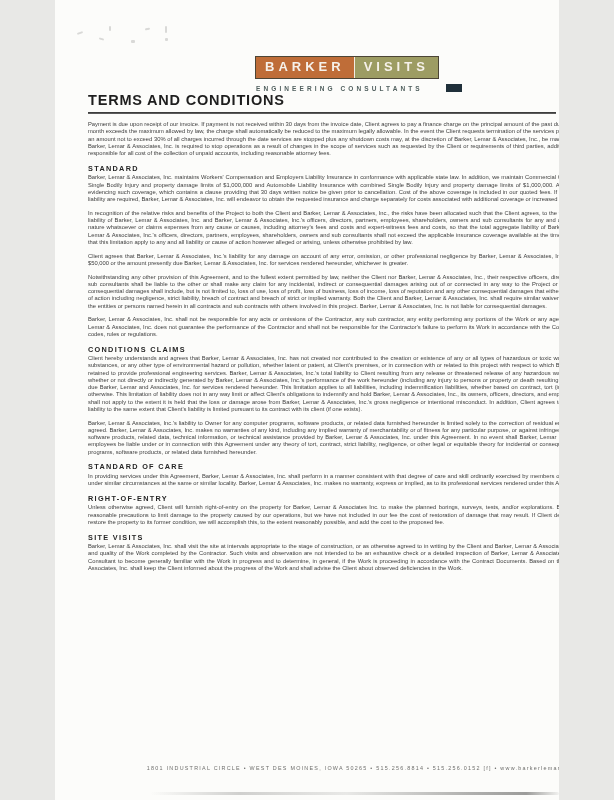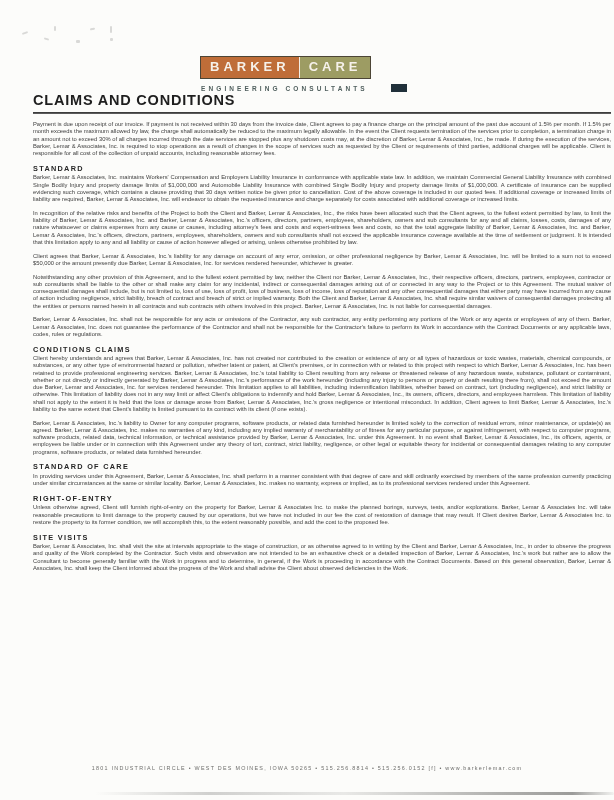--- a/index.html
+++ b/index.html
@@ -1,17 +1,17 @@
 <!DOCTYPE html>
 <html><head>
 <meta charset="utf-8">
 <style>
   html,body{margin:0;padding:0;background:#e8e8e6;}
   .page{
-    position:relative;width:614px;height:800px;margin:0 auto;
+    position:relative;width:504px;height:800px;margin:0 auto;
     background:#fcfcfa;overflow:hidden;
     font-family:"Liberation Sans","DejaVu Sans",sans-serif;
     color:#3b3b3b;
   }
   
   .scan-marks{position:absolute;top:24px;left:18px;width:130px;height:28px;opacity:.35;}
   .scan-marks span{position:absolute;background:#9a9a98;display:block;border-radius:1px;}
   .scan-marks .m1{left:4px;top:8px;width:6px;height:2px;transform:rotate(-20deg);}
   .scan-marks .m2{left:26px;top:14px;width:5px;height:2px;transform:rotate(15deg);}
   .scan-marks .m3{left:36px;top:2px;width:2px;height:5px;}
@@ -90,29 +90,29 @@
       <span class="m2"></span>
       <span class="m3"></span>
     <span class="m4"></span>
       <span class="m5"></span>
       <span class="m6"></span>
       <span class="m7"></span>
   </div>
 
   <div class="logo-bar">
     <span class="logo-block logo-barker">BARKER</span>
-    <span class="logo-block logo-lemar">CARE</span>
+    <span class="logo-block logo-lemar">VISITS</span>
   </div>
 
   <div class="tagline-row">
     <span class="tagline">ENGINEERING CONSULTANTS</span>
     <span class="tagline-block"></span>
   </div>
 
-  <h1 class="doc-title">CLAIMS AND CONDITIONS</h1>
+  <h1 class="doc-title">TERMS AND CONDITIONS</h1>
   <div class="title-rule"></div>
 
   <main class="doc-body">
       <section>
         <p>Payment is due upon receipt of our invoice.  If payment is not received within 30 days from the invoice date, Client agrees to pay a finance charge on the principal amount of the past due account of 1.5% per month.  If 1.5% per month exceeds the maximum allowed by law, the charge shall automatically be reduced to the maximum legally allowable.  In the event the Client requests termination of the services prior to completion, a termination charge in an amount not to exceed 30% of all charges incurred through the date services are stopped plus any shutdown costs may, at the discretion of Barker, Lemar &amp; Associates, Inc., be made.  If during the execution of the services, Barker, Lemar &amp; Associates, Inc. is required to stop operations as a result of changes in the scope of services such as requested by the Client or requirements of third parties, additional charges will be applicable.  Client is responsible for all cost of the collection of unpaid accounts, including reasonable attorney fees.</p>
       </section>
       <section>
         <h2>STANDARD</h2>
         <p>Barker, Lemar &amp; Associates, Inc. maintains Workers' Compensation and Employers Liability Insurance in conformance with applicable state law. In addition, we maintain Commercial General Liability Insurance with combined Single Bodily Injury and property damage limits of $1,000,000 and Automobile Liability Insurance with combined Single Bodily Injury and property damage limits of $1,000,000. A certificate of insurance can be supplied evidencing such coverage, which contains a clause providing that 30 days written notice be given prior to cancellation. Cost of the above coverage is included in our quoted fees. If additional coverage or increased limits of liability are required, Barker, Lemar &amp; Associates, Inc. will endeavor to obtain the requested insurance and charge separately for costs associated with additional coverage or increased limits.</p>
       </section>

